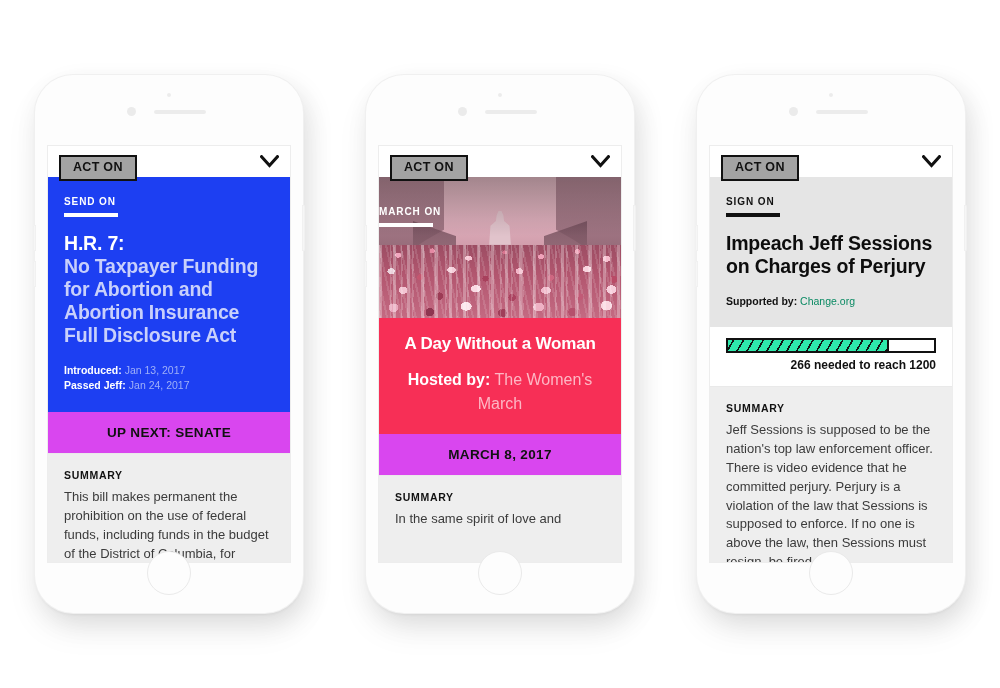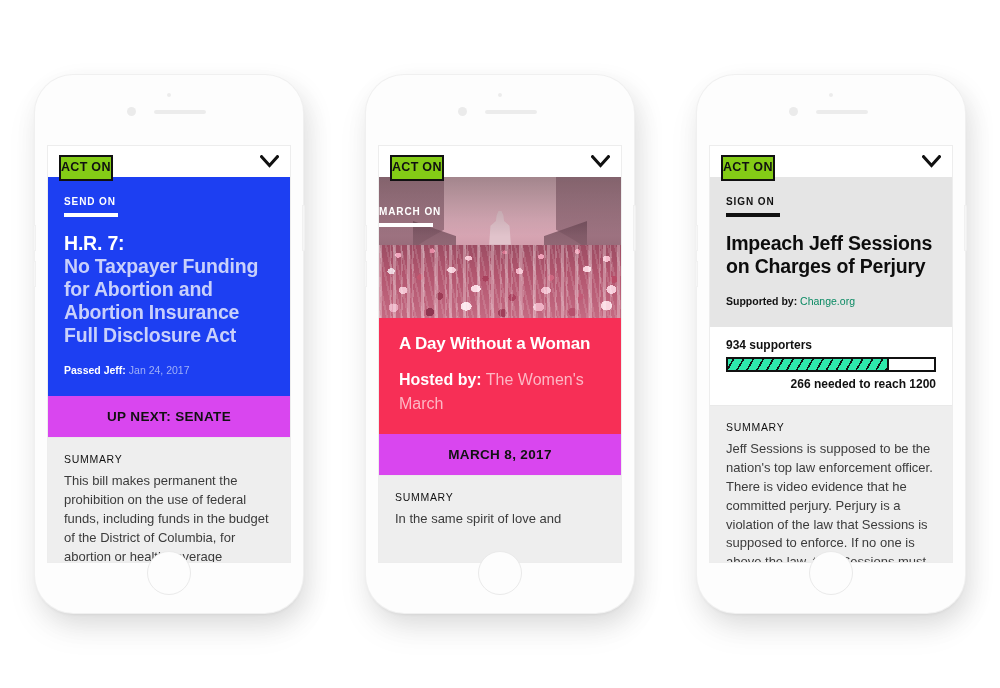--- a/index.html
+++ b/index.html
@@ -104,23 +104,23 @@
     align-items: center;
     justify-content: flex-end;
     padding-right: 11px;
   }
   .chevron { width: 19px; height: 13px; display: block; }
   .brand-badge {
     position: absolute;
     top: 9px;
     left: 11px;
     z-index: 9;
-    background: #84cc16;
+    background: #a3a3a3;
     border: 2.4px solid #111111;
-    padding: 4px 0 5px;
+    padding: 4px 12px 5px;
     font-size: 12.5px;
     font-weight: bold;
     letter-spacing: .3px;
     color: #111111;
     line-height: 1;
     white-space: nowrap;
   }
 
   
   .hero { position: relative; padding: 20px 16px 18px; }
@@ -168,21 +168,21 @@
     background: #7a3a52;
   }
   .photo-hero .kickwrap {
     position: absolute;
     left: 0; top: 30px;
     z-index: 4;
   }
   .photo-hero .kicker { color: #fff; }
   .photo-hero .kicker-rule { background: #ffffff; margin-bottom: 0; }
 
-  .pink-block { background: #f72f56; padding: 16px 20px 18px; }
+  .pink-block { background: #f72f56; padding: 16px 20px 18px; text-align: center; }
   .pink-block h2 {
     color: #ffffff;
     font-size: 17px;
     font-weight: bold;
     line-height: 1.15;
     letter-spacing: -.2px;
     margin-bottom: 3px;
   }
   .pink-block p {
     color: #fdb7c4;
@@ -244,21 +244,21 @@
 
   
   .summary {
     background: #eeeeee;
     padding: 15px 16px 0;
     flex: 1;
     overflow: hidden;
   }
   .summary h3 {
     font-size: 10.5px;
-    font-weight: normal;
+    font-weight: bold;
     letter-spacing: .7px;
     color: #111111;
     margin-bottom: 7px;
   }
   .summary p {
     font-size: 13px;
     line-height: 1.45;
     color: #3b3b3b;
   }
 
@@ -368,20 +368,24 @@
         </div>
 
         <div class="hero blue">
           <div class="kicker">SEND ON</div>
           <div class="kicker-rule"></div>
           <div class="headline">
             <span class="lead">H.R. 7:</span><span>No Taxpayer Funding for Abortion and Abortion Insurance Full Disclosure Act</span>
           </div>
           <div class="meta">
             <div>
+              <span class="k">Introduced:</span>
+              <span>Jan 13, 2017</span>
+            </div>
+            <div>
               <span class="k">Passed Jeff:</span>
               <span>Jan 24, 2017</span>
             </div>
           </div>
         </div>
 
         <div class="status-strip">UP NEXT: SENATE</div>
 
         <div class="summary">
           <h3>SUMMARY</h3>
@@ -472,21 +476,20 @@
           <div class="kicker">SIGN ON</div>
           <div class="kicker-rule"></div>
           <div class="headline">Impeach Jeff Sessions on Charges of Perjury</div>
           <div class="meta">
             <span class="k">Supported by:</span>
             <span>Change.org</span>
           </div>
         </div>
 
         <div class="meter-wrap">
-          <div class="meter-count">934 supporters</div>
           <div class="meter-bar">
             <div class="meter-fill" id="meterFill" style="width: 78%;"></div>
           </div>
           <div class="meter-need">266 needed to reach 1200</div>
         </div>
 
         <div class="summary">
           <h3>SUMMARY</h3>
           <p>Jeff Sessions is supposed to be the nation's top law enforcement officer. There is video evidence that he committed perjury. Perjury is a violation of the law that Sessions is supposed to enforce. If no one is above the law, then Sessions must resign, be fired, or</p>
         </div>

